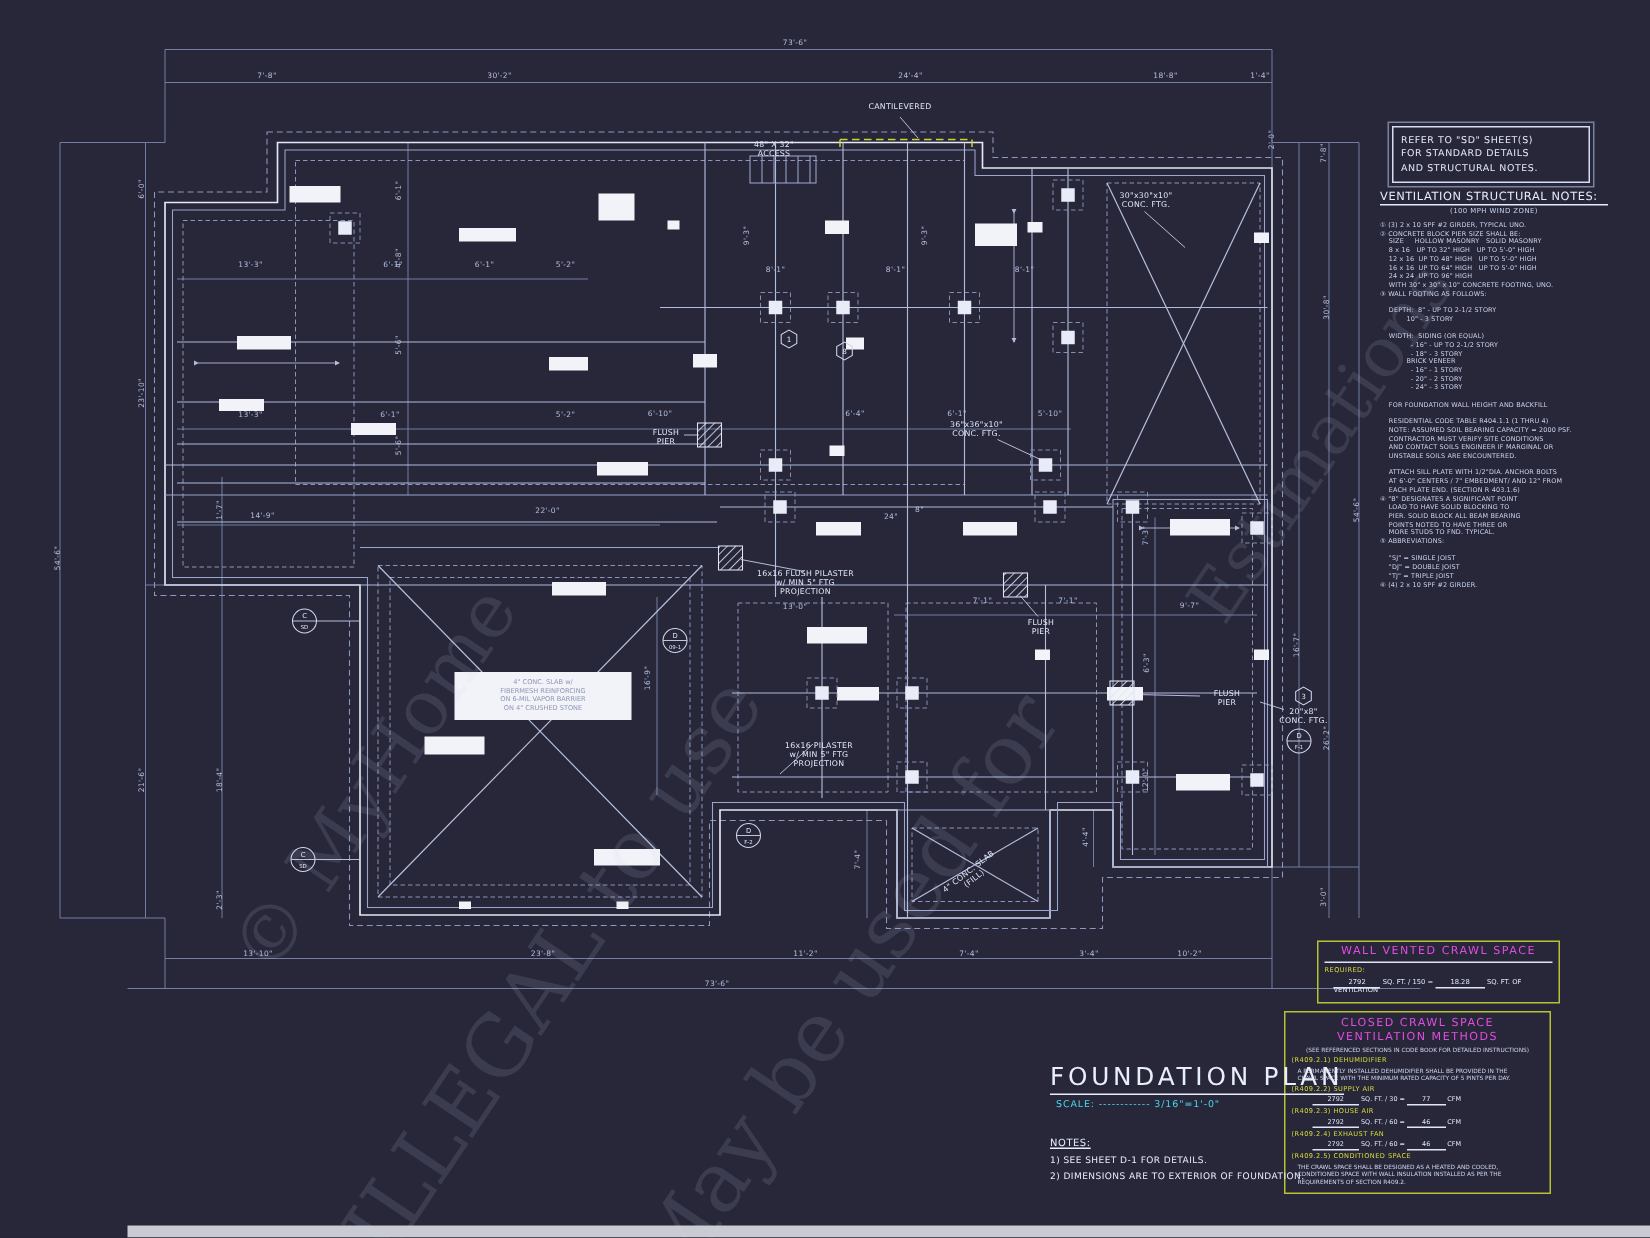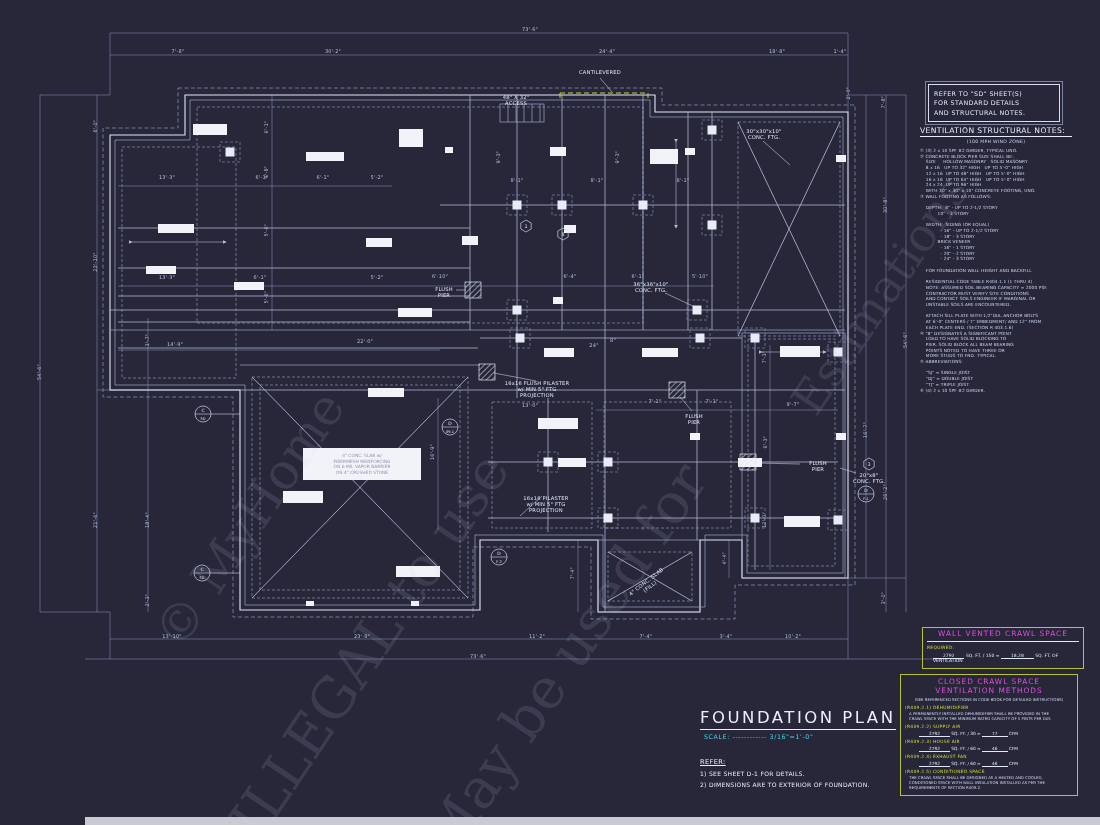--- a/index.html
+++ b/index.html
@@ -9,21 +9,21 @@
   .plabel{position:absolute;white-space:pre;text-align:center;line-height:1.18;transform-origin:center;pointer-events:none;}
   .k-dim{font-size:5px;color:#b4bfe2;letter-spacing:.2px;}
   .k-lab{font-size:5.2px;color:#e0e7f9;letter-spacing:.2px;}
   .k-faint{font-size:4.4px;color:#8f95b5;line-height:1.25;}
   .k-wm{font-family:"DejaVu Serif",serif;color:rgba(205,212,240,.12);white-space:nowrap;}
   .refnote{position:absolute;left:928px;top:84px;width:120px;border:1px solid #d7ddf2;outline:1px solid #79839f;outline-offset:2px;padding:4px 5px;font-size:6.3px;line-height:1.5;letter-spacing:.4px;color:#e4eafa;white-space:pre;}
   .snotes{position:absolute;left:920px;top:126px;width:152px;color:#c9d2ee;}
   .snotes .ttl{font-size:7.6px;letter-spacing:.4px;color:#e6ecfb;border-bottom:.8px solid #e6ecfb;padding-bottom:1px;white-space:nowrap;}
   .snotes .sub{font-size:4.6px;text-align:center;margin-top:2px;letter-spacing:.3px;}
   .snotes .bdy{font-size:4.3px;line-height:5.7px;white-space:pre;margin-top:4px;letter-spacing:.1px;}
-  .ytable{position:absolute;border:1px solid #b9c232;color:#dfe6f8;margin-left:44px;}
+  .ytable{position:absolute;border:1px solid #b9c232;color:#dfe6f8;}
   .vented{left:878px;top:627px;width:152px;padding:2px 4px 5px;}
   .closedt{left:856px;top:674px;width:168px;padding:3px 4px 5px;}
   .mtitle{color:#e14de1;text-align:center;font-size:7.4px;letter-spacing:1px;line-height:1.15;}
   .thr{border-top:.8px solid #dfe6f8;margin:2px 0 2px;}
   .ylab{color:#d6dd3c;font-size:4.4px;letter-spacing:.3px;margin-top:3px;}
   .vrow{font-size:4.5px;margin:3px 0 0 6px;}
   .crow{font-size:4.3px;margin:2px 0 0 14px;}
   .u{border-bottom:.7px solid #dfe6f8;padding:0 10px;}
   .csub{font-size:3.9px;text-align:center;margin-top:2px;color:#ccd4ee;}
   .cbody{font-size:3.9px;line-height:1.3;color:#ccd4ee;white-space:pre;margin:1px 0 0 4px;}
@@ -373,21 +373,21 @@
 
     <div class="ylab">(R409.2.5)  CONDITIONED SPACE</div>
     <div class="cbody">THE CRAWL SPACE SHALL BE DESIGNED AS A HEATED AND COOLED,
 CONDITIONED SPACE WITH WALL INSULATION INSTALLED AS PER THE
 REQUIREMENTS OF SECTION R409.2.</div>
   </div>
 
   <div class="titleblock">
     <h1>FOUNDATION PLAN</h1>
     <div class="scaleline">SCALE: ------------  3/16"=1'-0"</div>
-    <div class="nhead">REFER:</div>
+    <div class="nhead">NOTES:</div>
     <div class="nitem">1)  SEE SHEET D-1 FOR DETAILS.</div>
     <div class="nitem">2)  DIMENSIONS ARE TO EXTERIOR OF FOUNDATION.</div>
   </div>
 
   <div class="bottomstrip"></div>
 <div class="plabel k-dim" style="left: 530px; top: 30px; transform: translate(-50%, -50%);">73'-6"</div>
     <div class="plabel k-dim" style="left: 178px; top: 52px; transform: translate(-50%, -50%);">7'-8"</div>
     <div class="plabel k-dim" style="left: 333px; top: 52px; transform: translate(-50%, -50%);">30'-2"</div>
     <div class="plabel k-dim" style="left: 607px; top: 52px; transform: translate(-50%, -50%);">24'-4"</div>
     <div class="plabel k-dim" style="left: 777px; top: 52px; transform: translate(-50%, -50%);">18'-8"</div>

